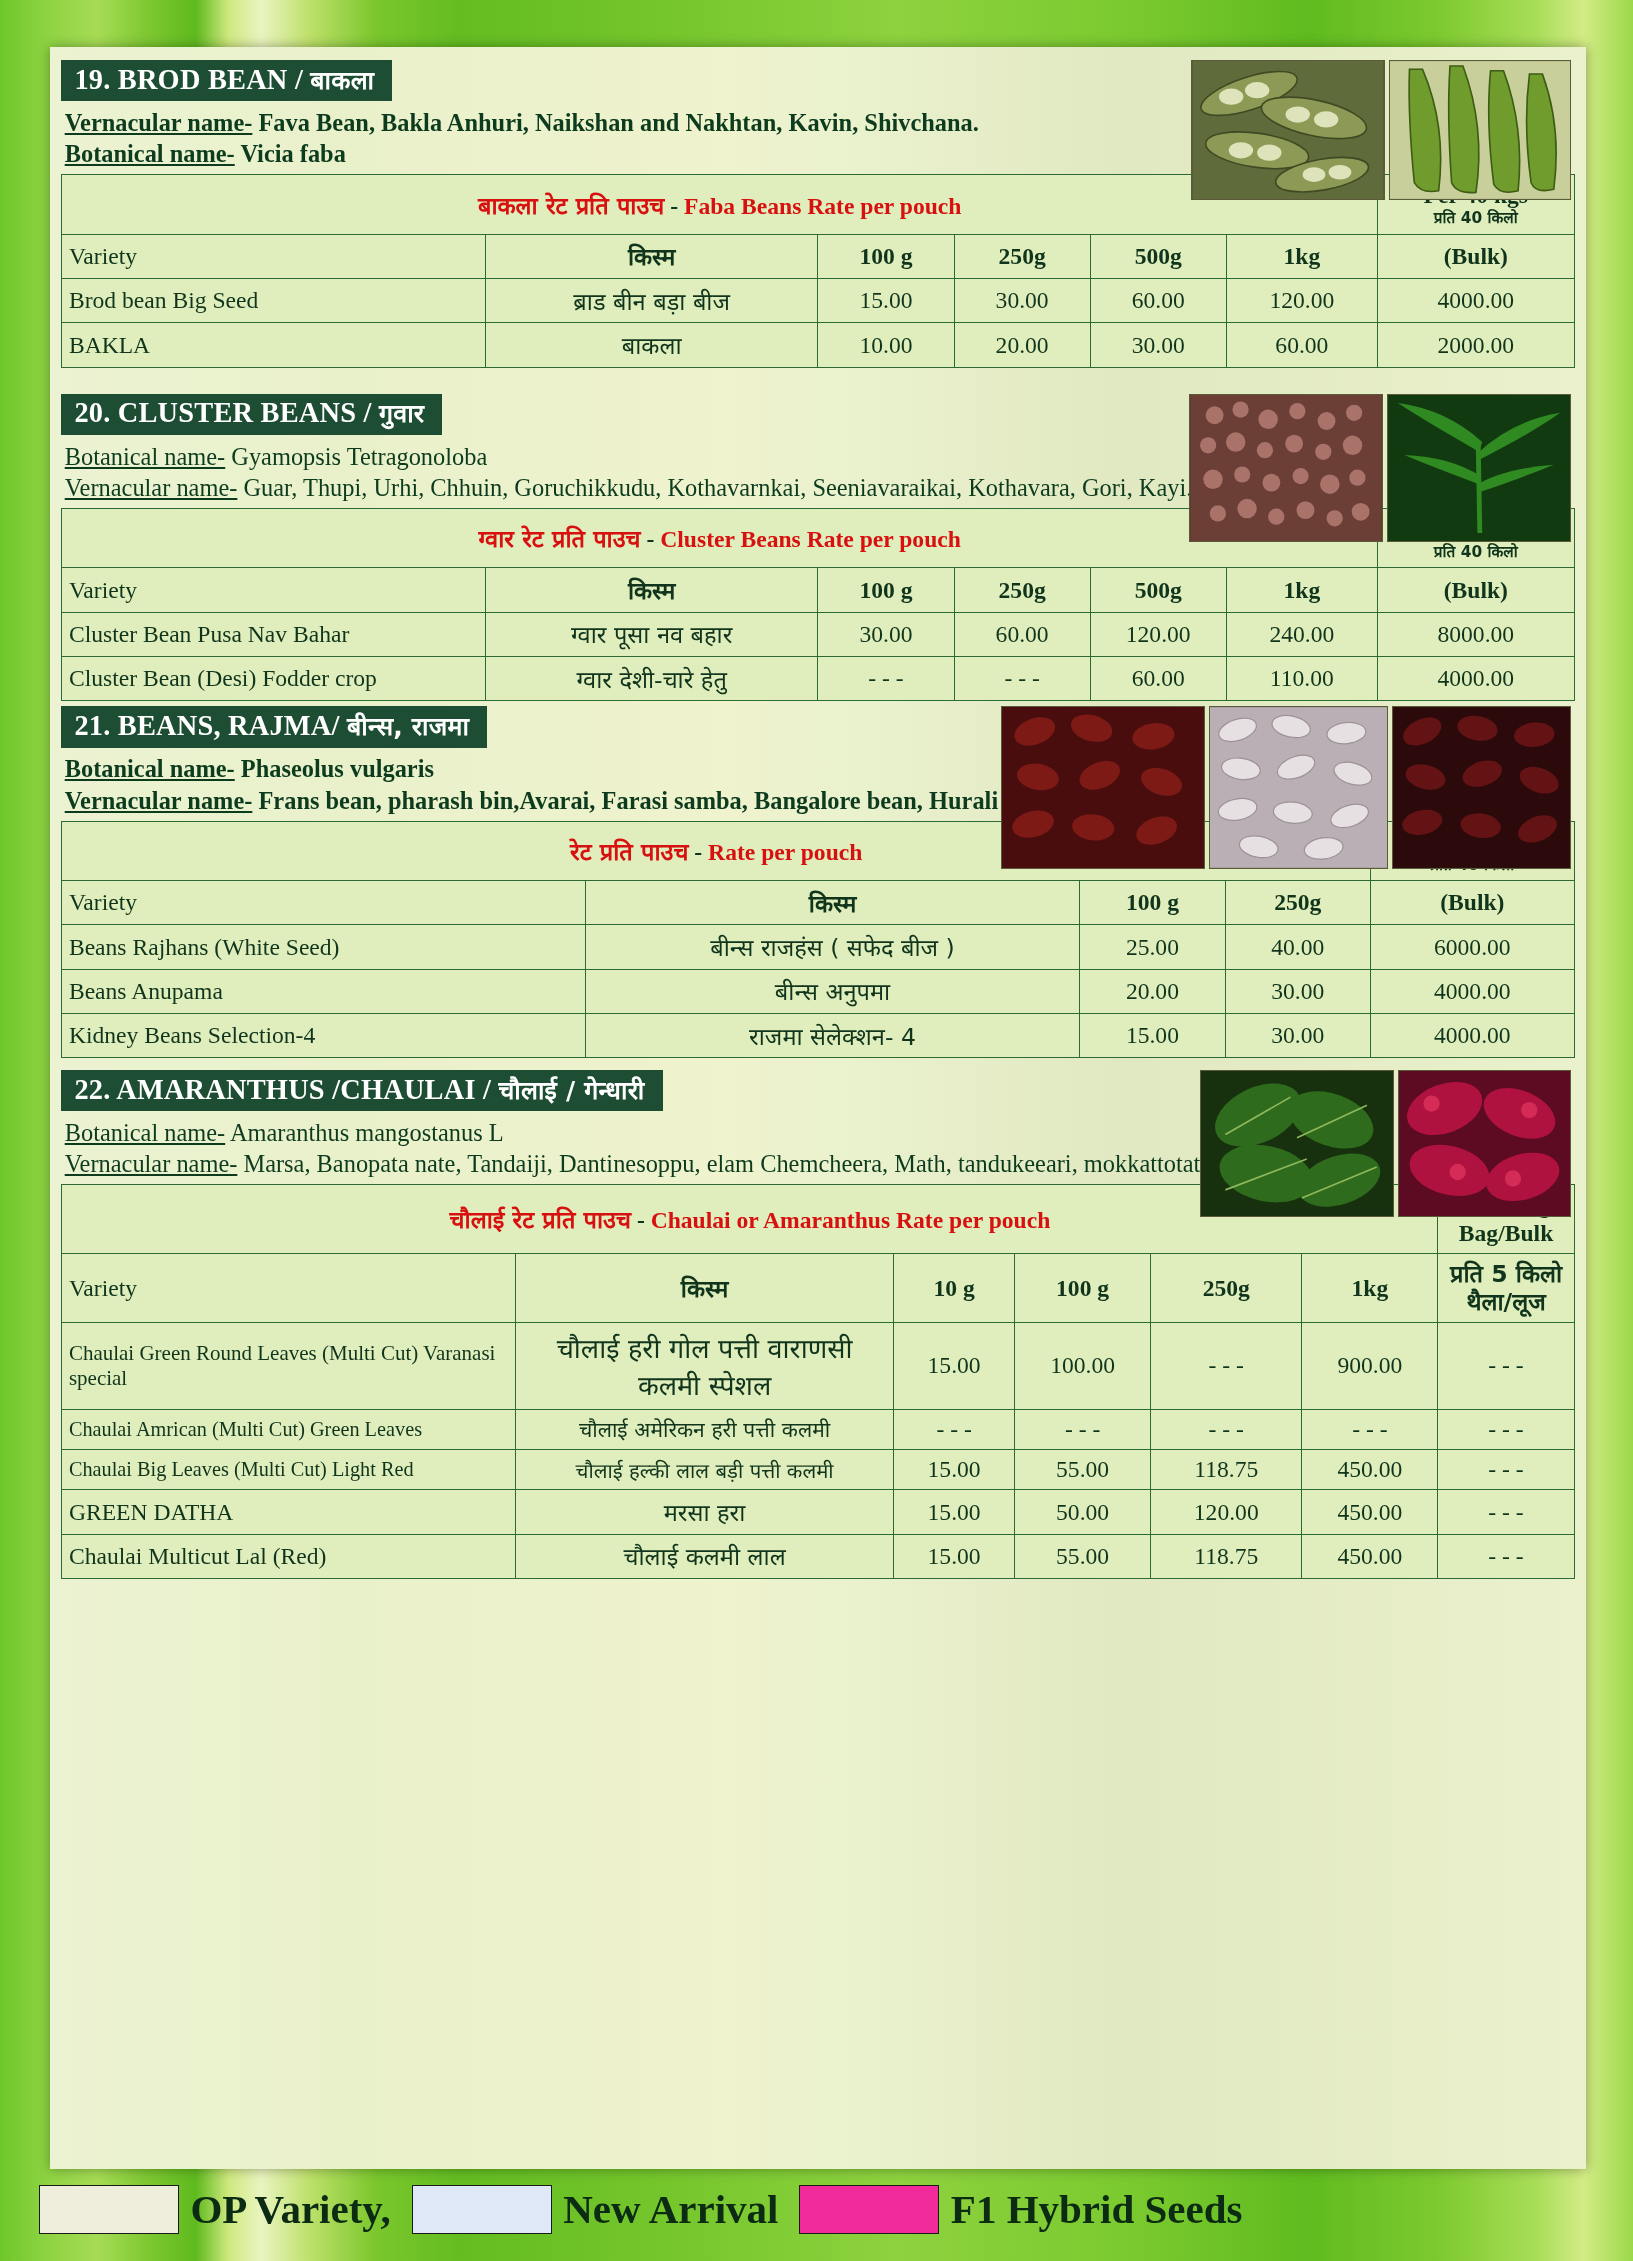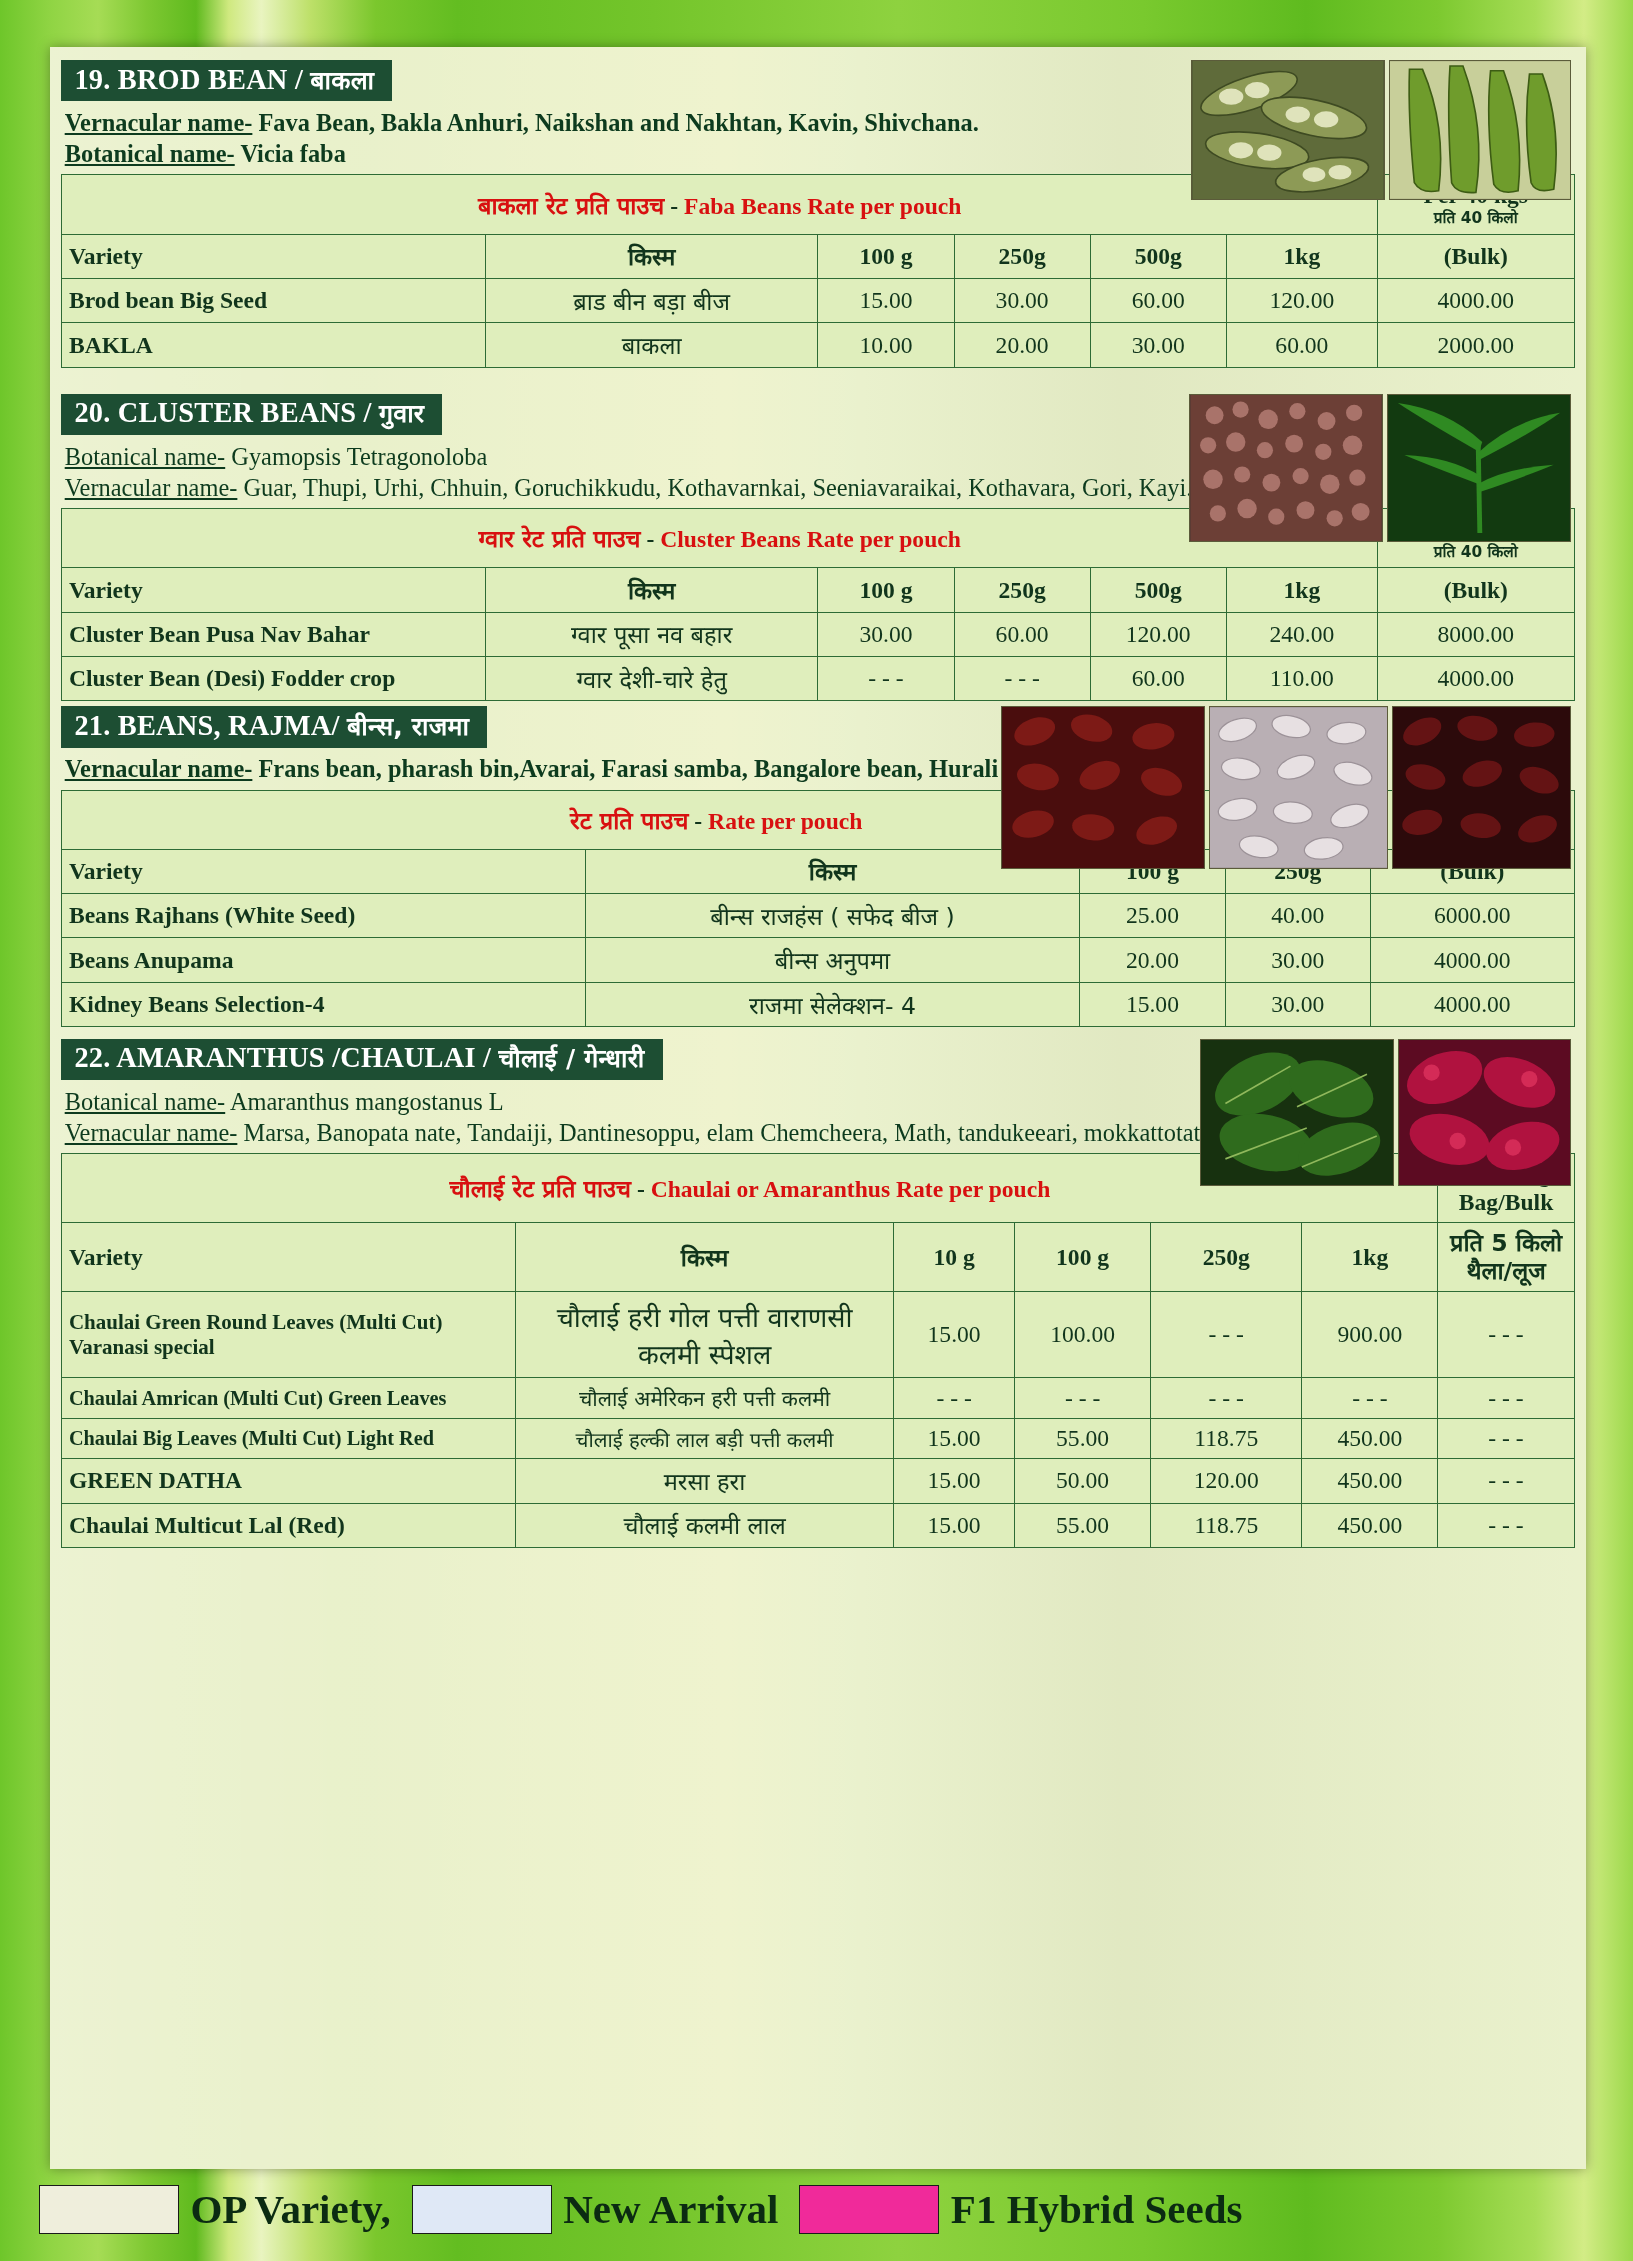--- a/index.html
+++ b/index.html
@@ -44,21 +44,21 @@
   table.rt{border-collapse:collapse;width:100%;table-layout:fixed;}
   table.rt td,table.rt th{
     border:1.6px solid #2d6b35;
     padding:5.7px 6.5px;
     font-size:23.6px;
     color:#11351c;
     text-align:center;
     vertical-align:middle;
     background:#dfeebc;
   }
-  table.rt td.left{text-align:left;font-weight:bold;}
+  table.rt td.left{text-align:left;font-weight:normal;}
   table.rt td.dev{font-family:"DejaVu Sans",sans-serif;}
   .ratehdr{
     font-weight:bold;font-size:25px;
     background:#dfeebc;
   }
   .ratehdr .hi{color:#d81010;}
   .ratehdr .dev{font-family:"DejaVu Sans",sans-serif;color:#d81010;}
   .per40{
     font-size:17px;line-height:1.2;font-weight:bold;color:#11351c;
     font-family:"Liberation Serif",serif;
@@ -337,20 +337,21 @@
               <ellipse cx="178" cy="150" rx="25" ry="15" transform="rotate(-22 178 150)"></ellipse>
             </g>
           </svg>
         </div>
       </div>
 
       <div class="hdrbar">
         <span>21. BEANS, RAJMA/</span> <span class="dev">बीन्स, राजमा</span>
       </div>
       <div class="namesblock">
+        <div><span class="lbl">Botanical name-</span><span> Phaseolus vulgaris</span></div>
         <div><span class="lbl">Vernacular name-</span><span> Frans bean, pharash bin,Avarai, Farasi samba, Bangalore bean, Hurali Kayi Phanasi.</span></div>
       </div>
 
       <table class="rt">
         <colgroup>
             <col style="width:36%">
             <col style="width:34%">
             <col style="width:10%">
             <col style="width:10%">
             <col style="width:14%">

